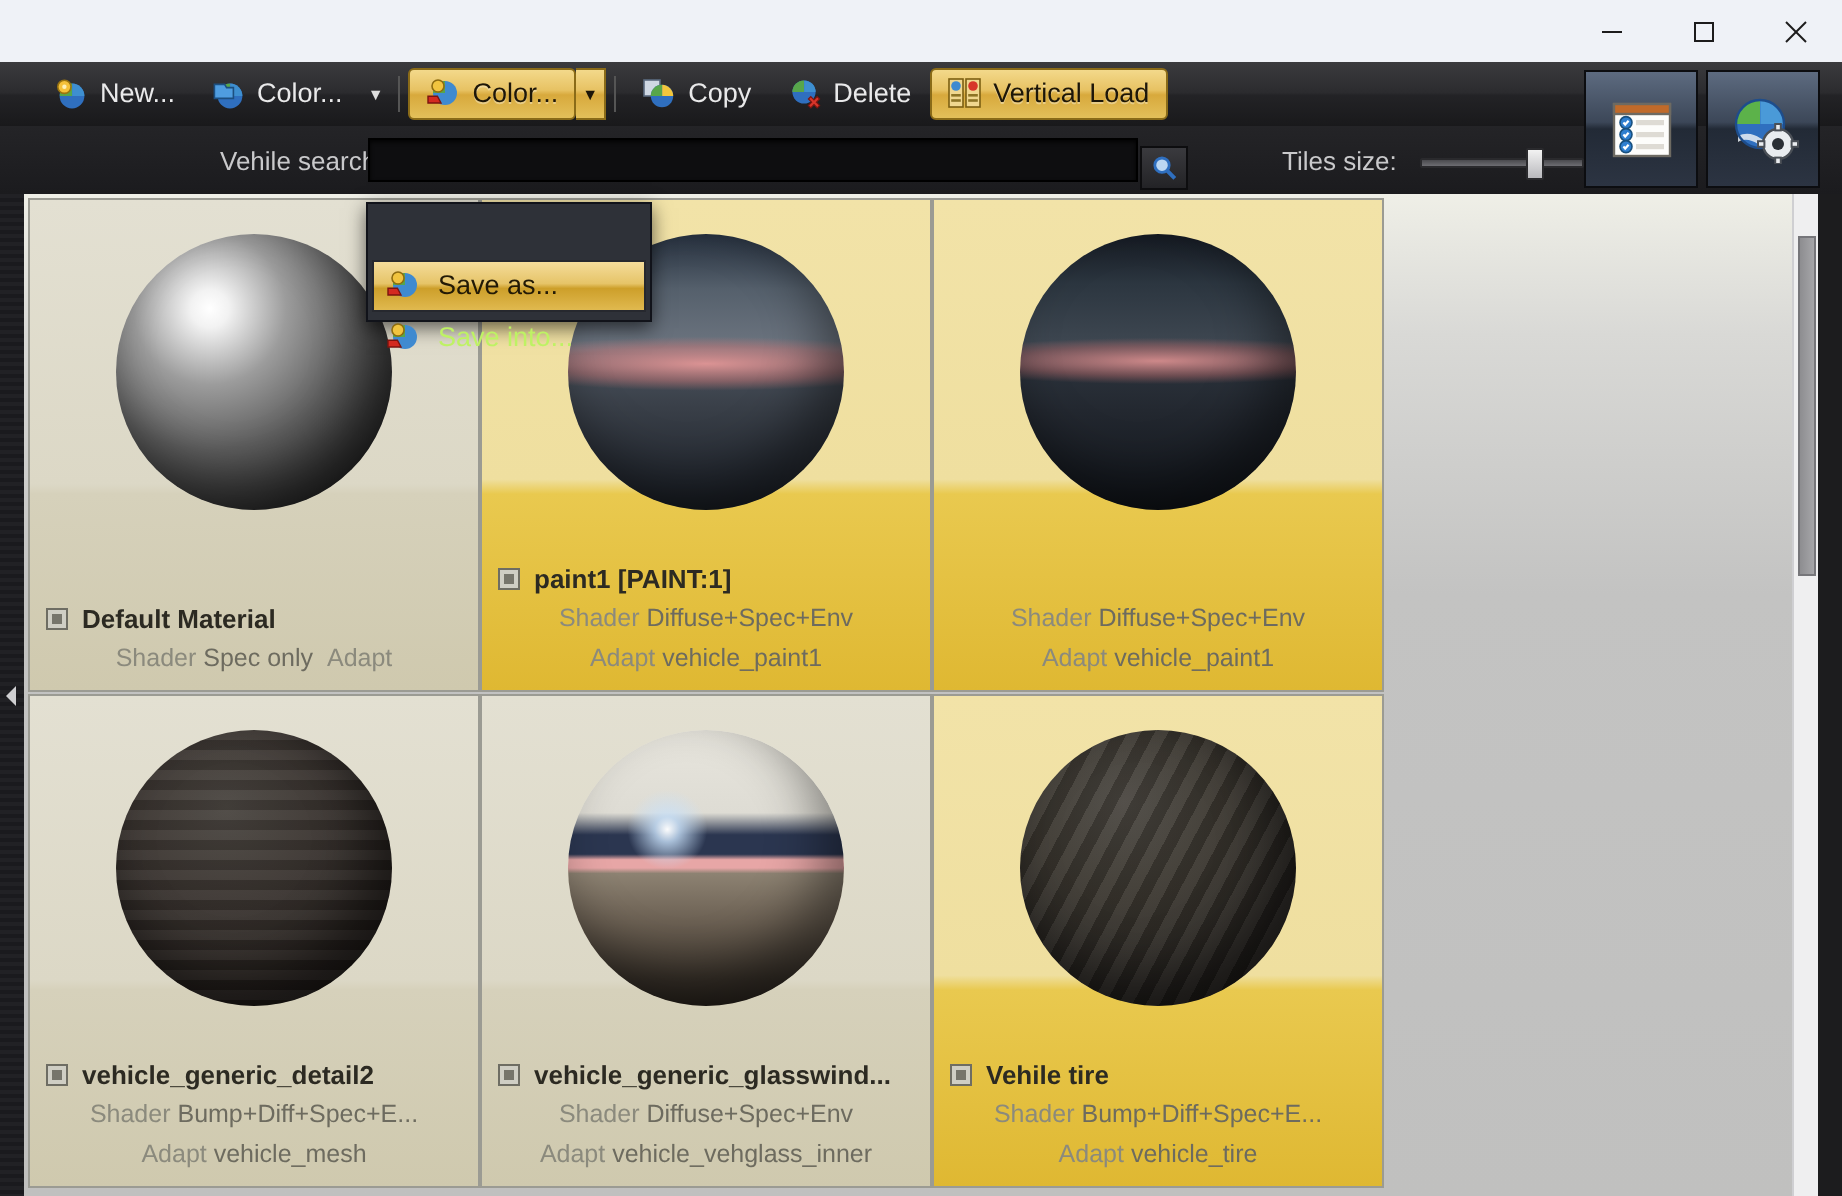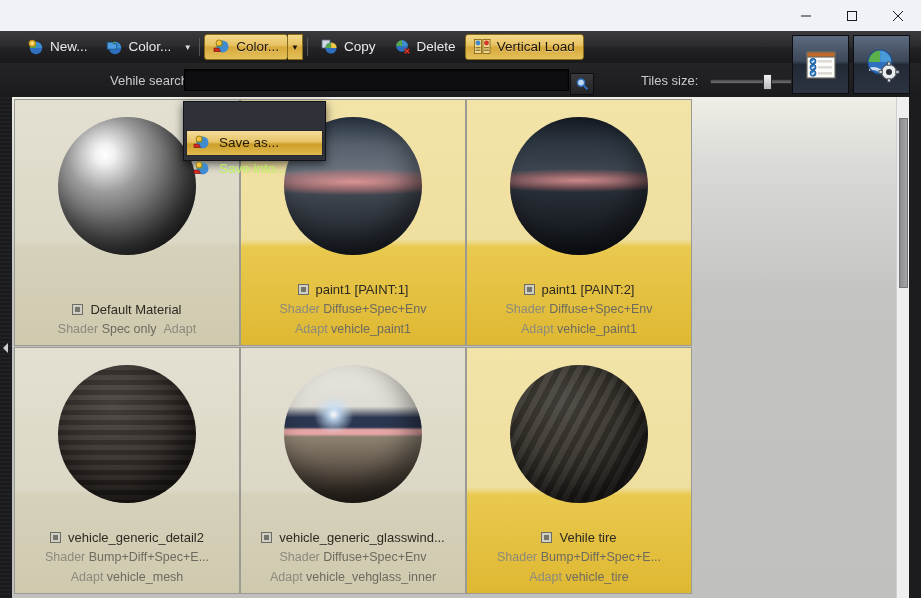--- a/index.html
+++ b/index.html
@@ -138,23 +138,23 @@
     content:''; position:absolute; inset:0; border-radius:50%;
     box-shadow: inset -10px -14px 26px rgba(0,0,0,.45);
     pointer-events:none;
   }
   .tile .caption {
     position: absolute; left: 0; bottom: 6px; width: 100%;
     padding: 0 8px;
   }
   .cap-title {
     display:flex; align-items:center; gap:7px;
-    font-size: 13px; font-weight: normal; color:#2c2a22;
+    font-size: 13px; font-weight: bold; color:#2c2a22;
     margin-bottom: 3px;
-    white-space: nowrap; overflow: hidden; justify-content: center;
+    white-space: nowrap; overflow: hidden;
   }
   .cap-check {
     width: 11px; height: 11px; flex:0 0 auto;
     border: 1px solid #6e6d63; background:#cfcec4;
     position: relative;
   }
   .cap-check::after {
     content:''; position:absolute; left:2px; top:2px; right:2px; bottom:2px;
     background:#76756b;
   }
@@ -419,24 +419,20 @@
         </div>
       </div>
 
       <div class="tile gold" style="left:454px; top:2px;">
         <div class="preview">
           <div class="sphere" style="background:
                  radial-gradient(ellipse 120% 12% at 50% 46%, rgba(222,145,145,.9) 0%, rgba(190,110,110,.45) 45%, rgba(0,0,0,0) 70%),
                  linear-gradient(180deg,#151a22 0%, #2c3640 18%, #3e4751 40%, #2a313a 50%, #232830 64%, #15191f 92%, #101318 100%);"></div>
         </div>
         <div class="caption">
-          <div class="cap-title">
-            <span class="cap-check"></span>
-            <span>paint1  [PAINT:2]</span>
-          </div>
           <div class="cap-line">
             <span class="k">Shader</span>
             <span>Diffuse+Spec+Env</span>
           </div>
           <div class="cap-line">
             <span class="k">Adapt</span>
             <span>vehicle_paint1</span>
           </div>
         </div>
       </div>

